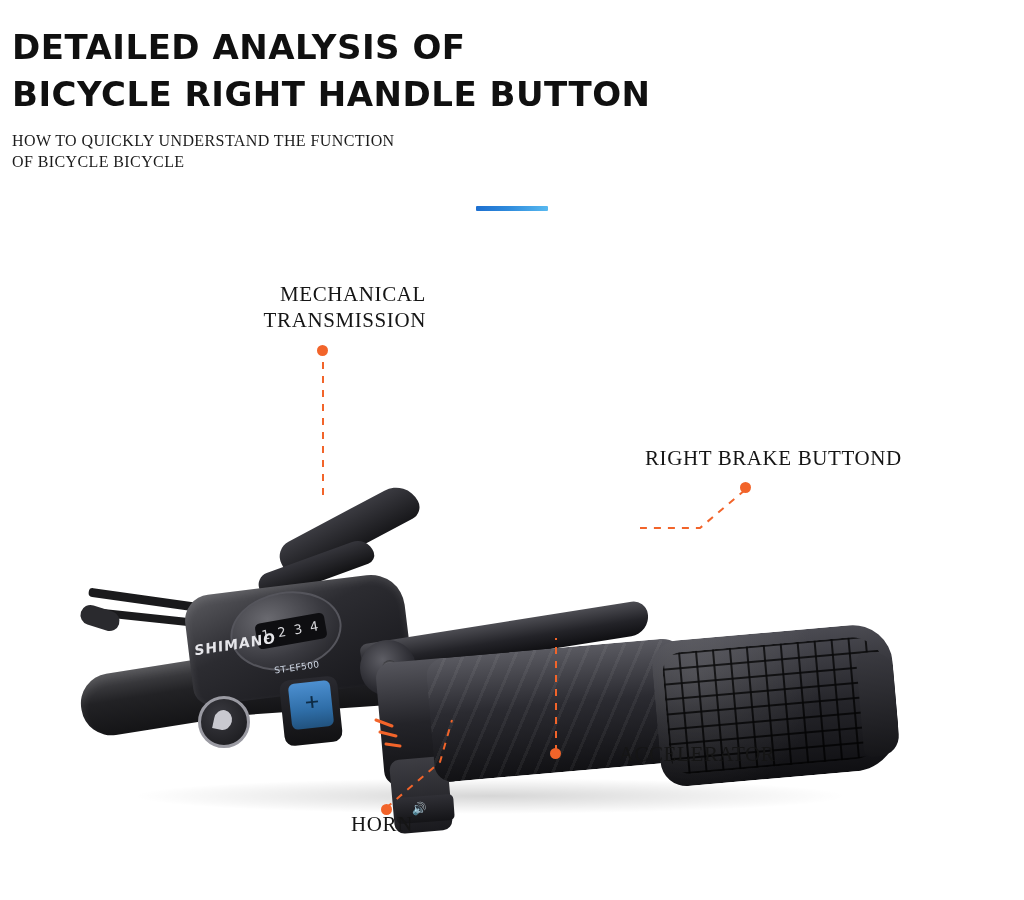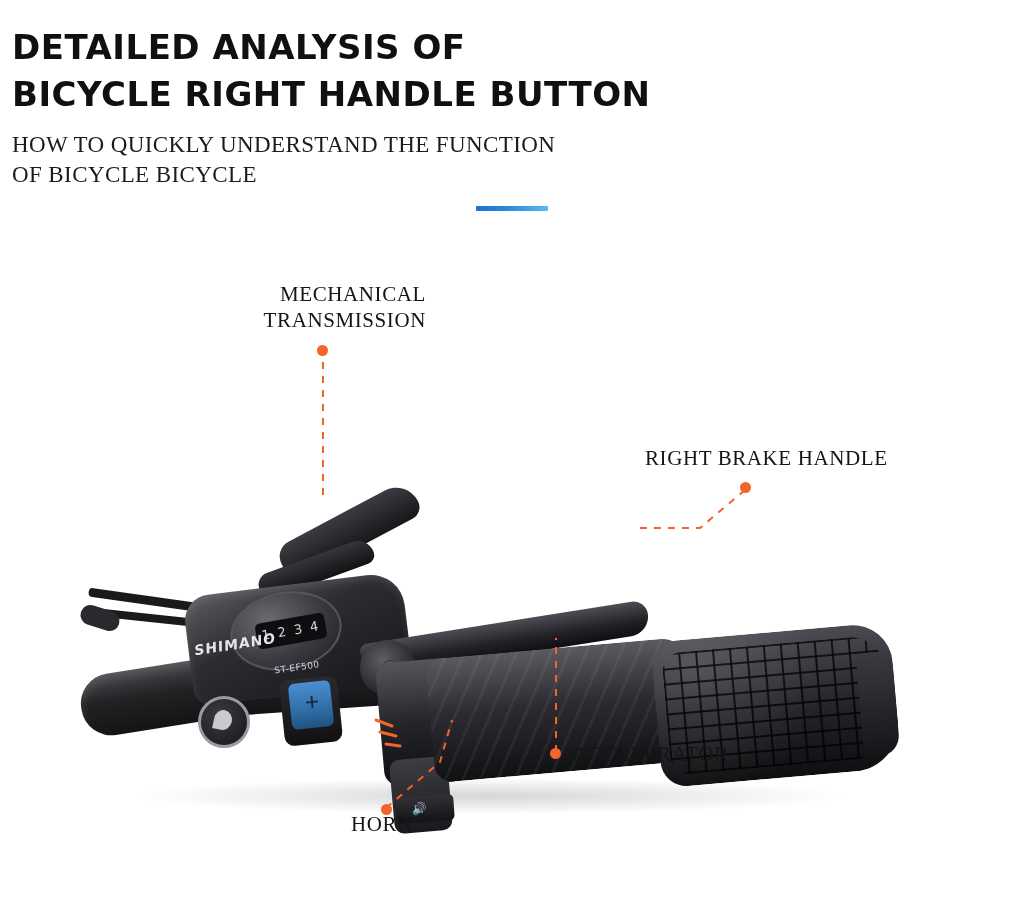--- a/index.html
+++ b/index.html
@@ -33,21 +33,21 @@
     letter-spacing: 0.5px;
     color: #101010;
   }
   #title .line2 {
     display: block;
   }
   #subtitle {
     margin: 0;
     padding-top: 12px;
     font-family: "Liberation Serif", serif;
-    font-size: 23px;
+    font-size: 16px;
     line-height: 1.33;
     letter-spacing: 0.4px;
     color: #1b1b1b;
   }
   #subtitle .line2 {
     display: block;
   }
 
   
   #divider {
@@ -507,19 +507,19 @@
     </svg>
 
     <div class="dot" style="left:317px; top:105px;"></div>
     <div class="dot" style="left:740px; top:242px;"></div>
     <div class="dot" style="left:550px; top:508px;"></div>
     <div class="dot" style="left:381px; top:564px;"></div>
 
     <div class="callout-label" style="left:196px; top:42px; width:230px; text-align:right;">MECHANICAL
 TRANSMISSION</div>
 
-    <div class="callout-label" style="left:645px; top:206px; width:300px; text-align:left;">RIGHT BRAKE HANDLE</div>
-
-    <div class="callout-label" style="left:572px; top:502px; width:250px; text-align:left;">ACCELERATOR</div>
+    <div class="callout-label" style="left:645px; top:206px; width:300px; text-align:left;">RIGHT BRAKE BUTTOND</div>
+
+    <div class="callout-label" style="left:572px; top:502px; width:250px; text-align:center;">ACCELERATOR</div>
 
     <div class="callout-label" style="left:302px; top:572px; width:160px; text-align:center;">HORN</div>
   </div>
 </div>
 
 </body></html>

